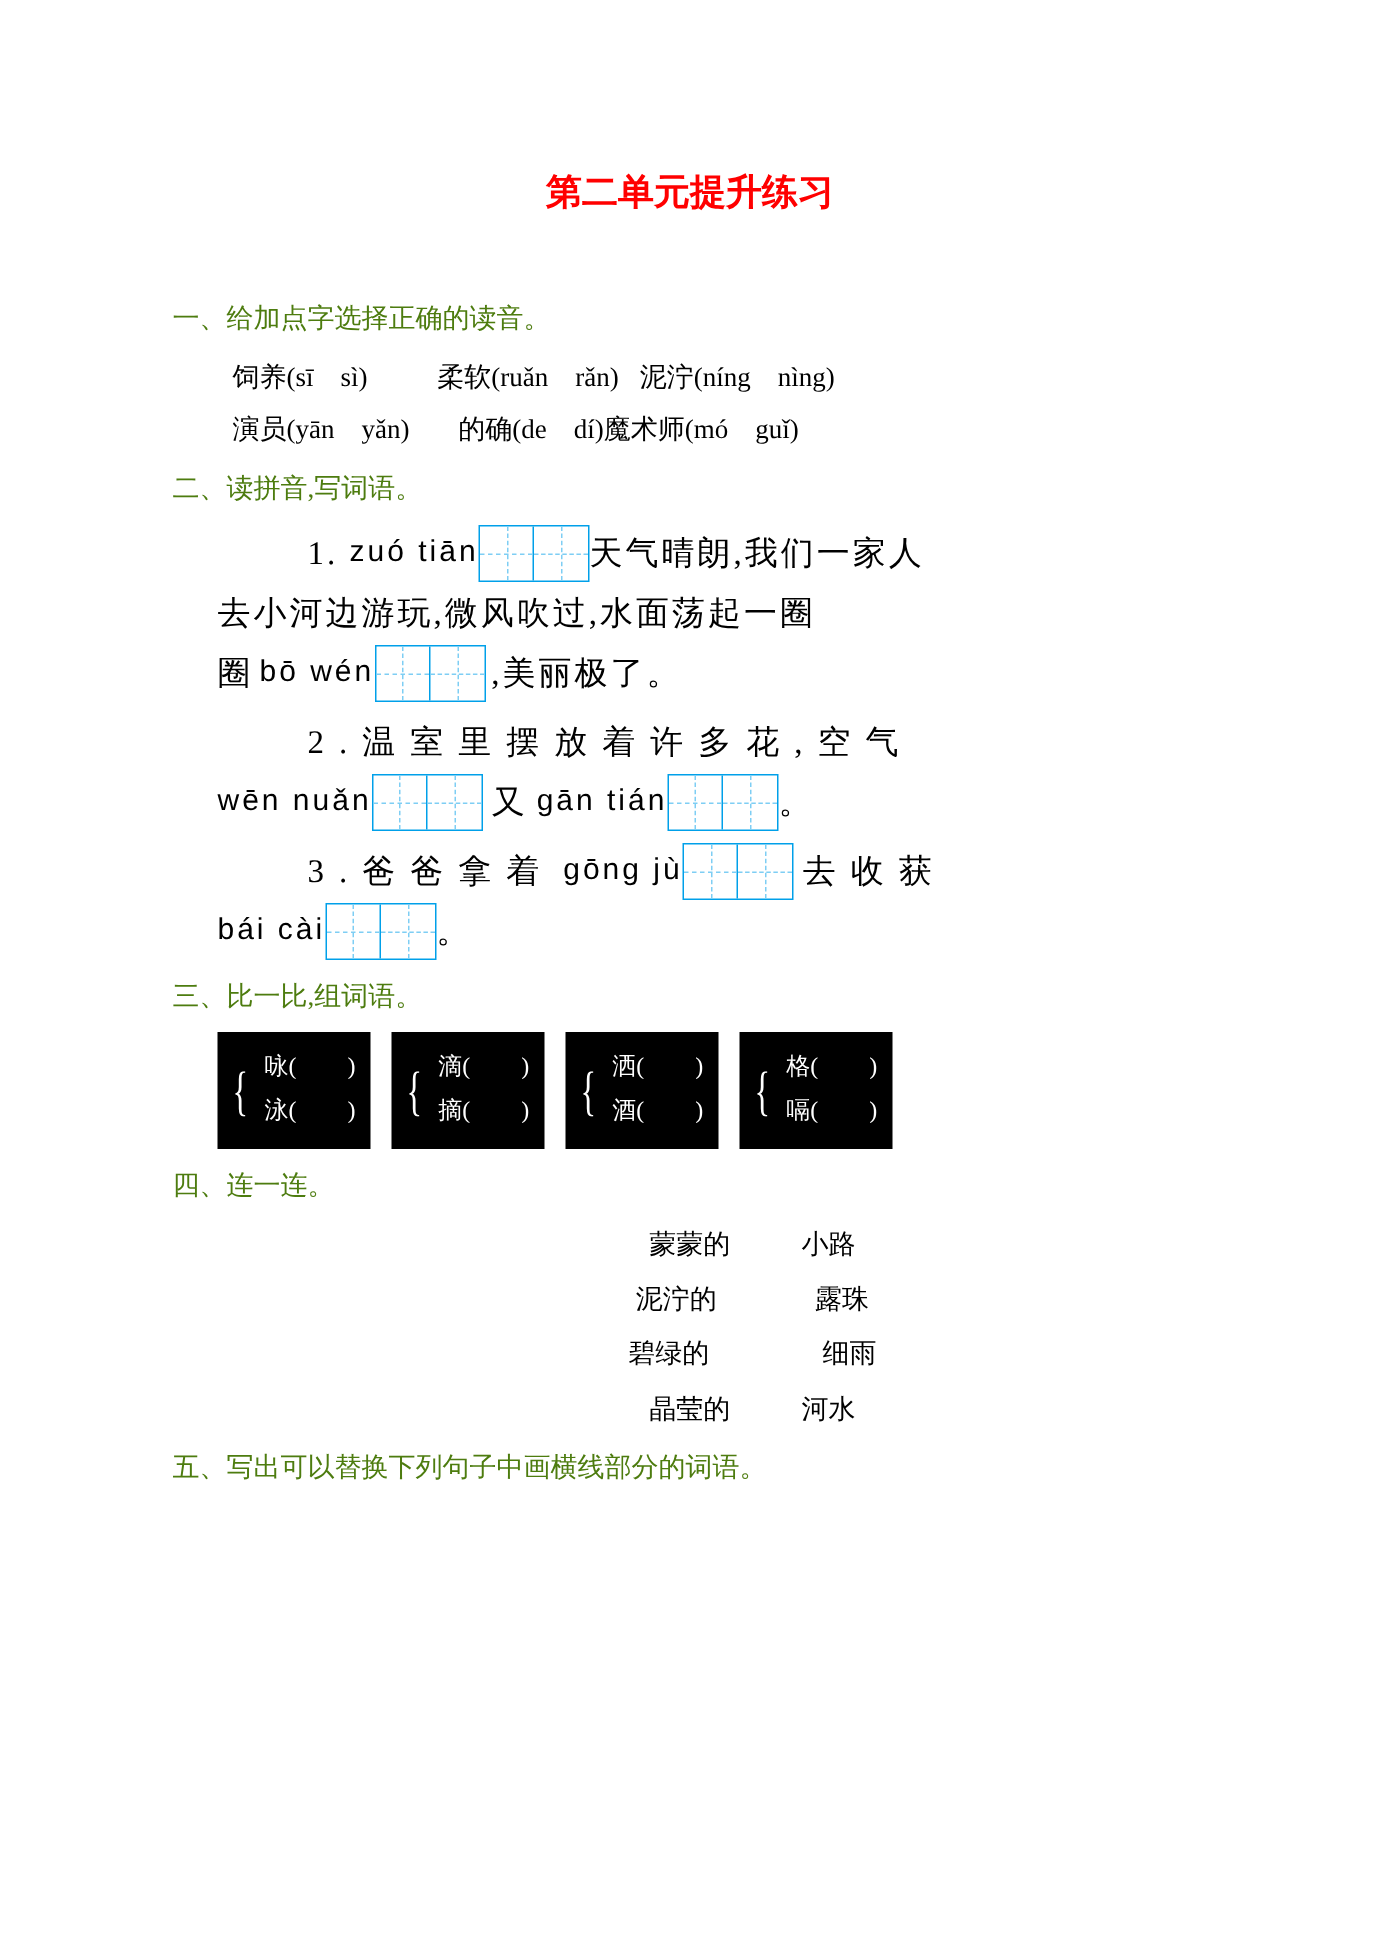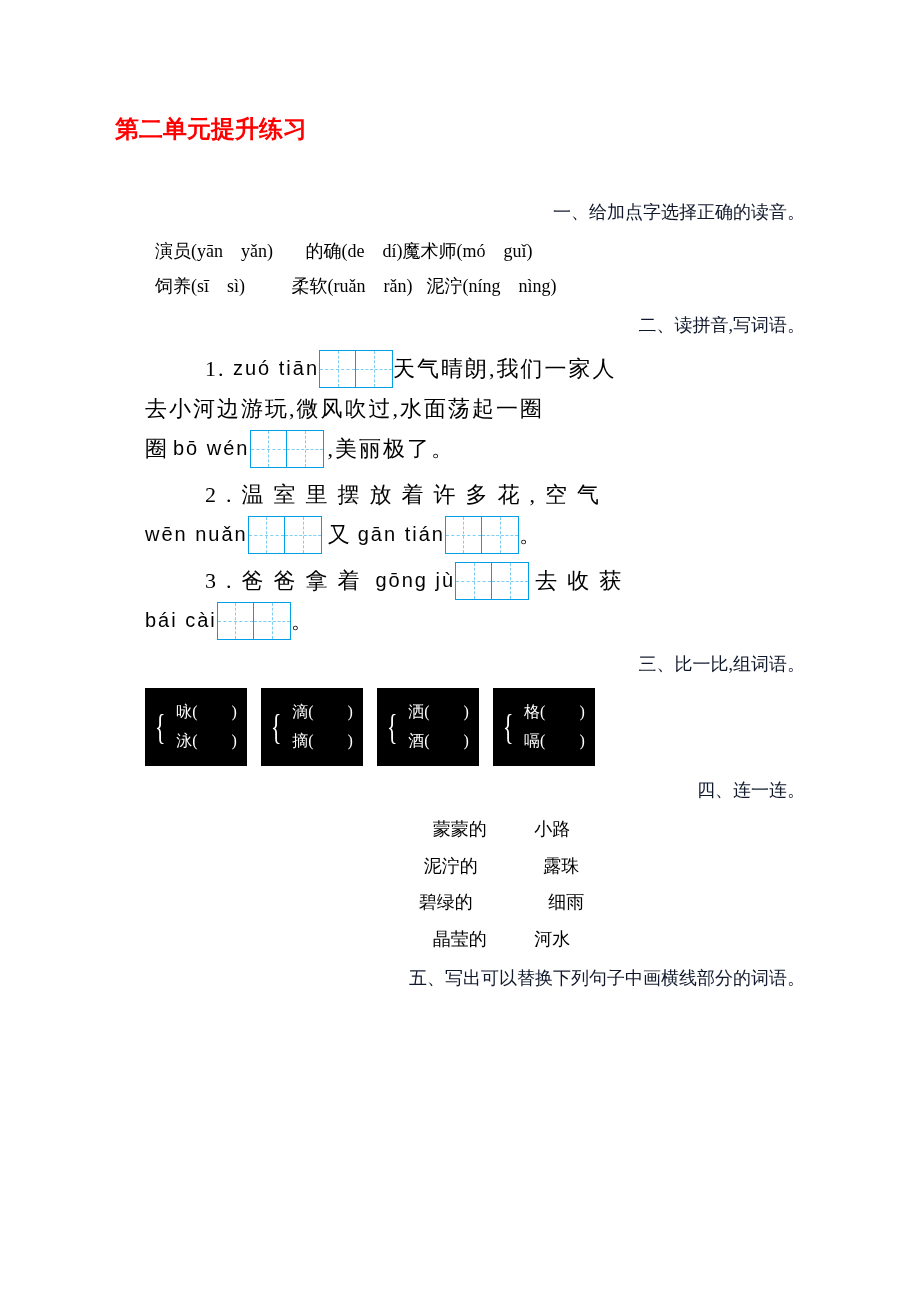--- a/index.html
+++ b/index.html
@@ -11,32 +11,31 @@
       width: 920px;
       height: 1302px;
       background: #ffffff;
       font-family: "SimSun", "宋体", serif;
       padding: 110px 115px 40px 115px;
       font-size: 18px;
       line-height: 1.6;
       color: #000;
     }
     .title {
-      text-align: left;
+      text-align: center;
       color: #ff0000;
       font-size: 24px;
       font-weight: bold;
       margin-bottom: 50px;
     }
     .section-header {
-      color: #0f172a;
+      color: #4d7c0f;
       font-size: 18px;
       margin-bottom: 10px;
       margin-top: 10px;
-      text-align: right;
     }
     .indent {
       padding-left: 40px;
     }
     .q1-line {
       margin-bottom: 6px;
     }
     .gap {
       display: inline-block;
       width: 28px;
@@ -154,26 +153,26 @@
     }
   </style>
 </head>
 <body>
 
 <h1 class="title">第二单元提升练习</h1>
 
 <div class="section-header">一、给加点字选择正确的读音。</div>
 <div class="indent">
   <div class="q1-line">
+    <span>饲养</span><span>(sī　sì)</span><span class="gap"></span><span class="gap2"></span>
+    <span>柔软</span><span>(ruǎn　rǎn)</span><span class="gap2"></span><span>泥泞</span><span>(níng　nìng)</span>
+  </div>
+  <div class="q1-line">
     <span>演员</span><span>(yān　yǎn)</span><span class="gap"></span>
     <span>的确</span><span>(de　dí)</span><span>魔术师</span><span>(mó　guǐ)</span>
-  </div>
-  <div class="q1-line">
-    <span>饲养</span><span>(sī　sì)</span><span class="gap"></span><span class="gap2"></span>
-    <span>柔软</span><span>(ruǎn　rǎn)</span><span class="gap2"></span><span>泥泞</span><span>(níng　nìng)</span>
   </div>
 </div>
 
 <div class="section-header">二、读拼音,写词语。</div>
 <div class="q2-area">
 
   <div class="q2-row" style="padding-left:60px;">
     <span class="q2-text">1.</span>
     <span class="q2-text">&nbsp;</span>
     <span class="pinyin-group">

